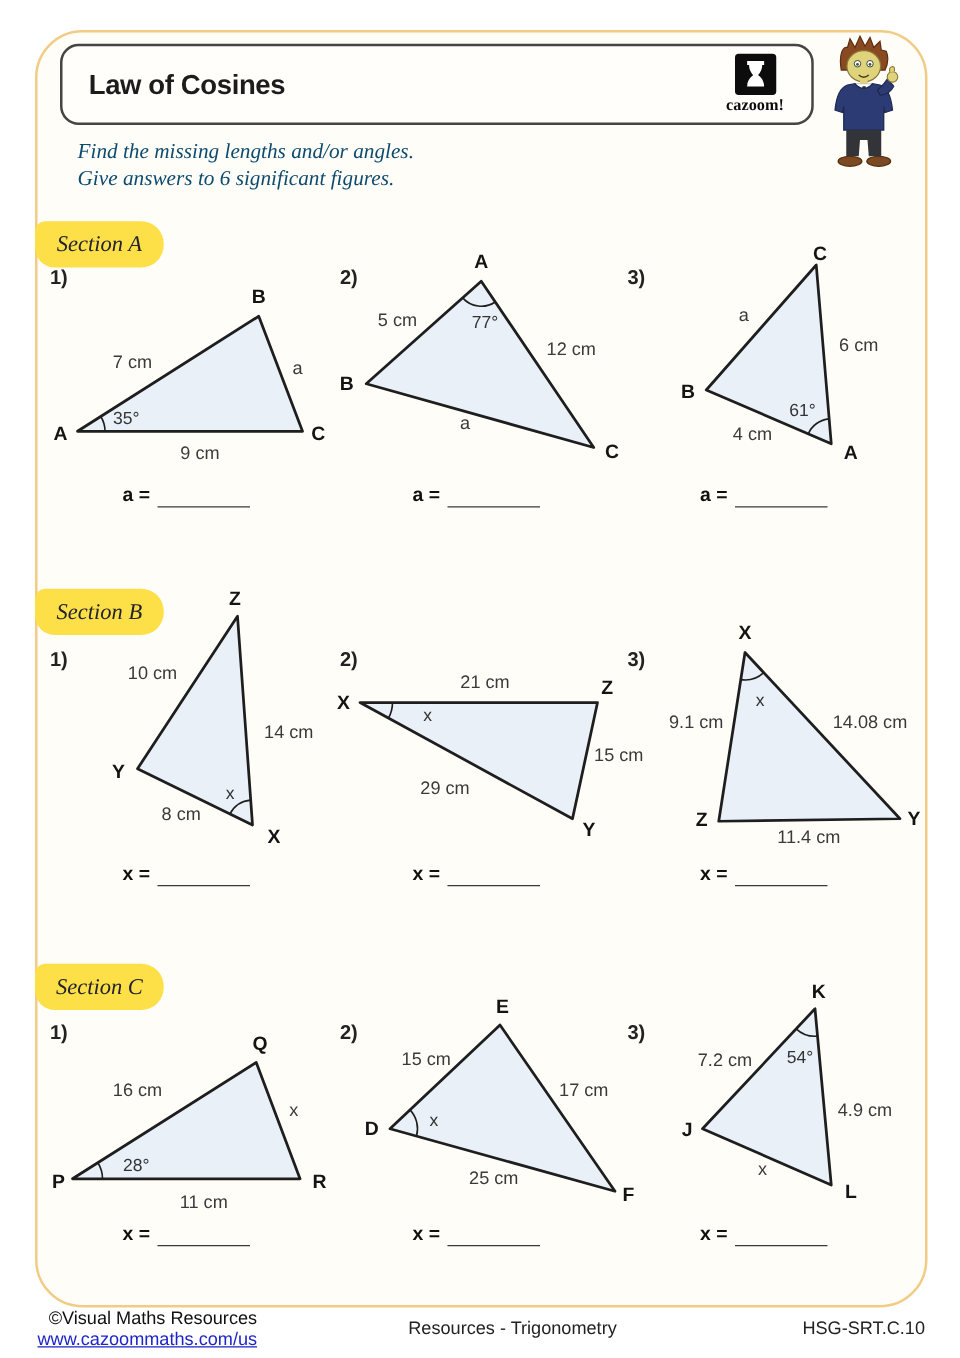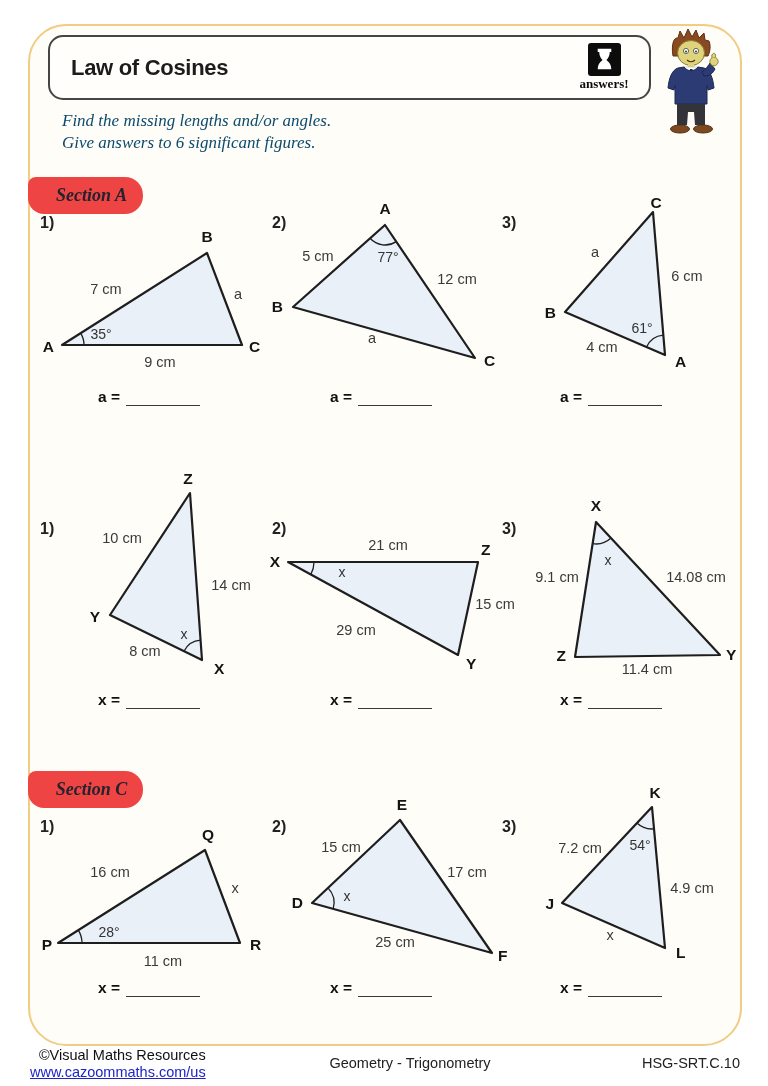--- a/index.html
+++ b/index.html
@@ -12,24 +12,24 @@
              background:#fffefa;border:2.5px solid #454545;border-radius:15px;
              display:flex;align-items:center;}
   .title{margin-left:21px;font-size:22px;font-weight:bold;color:#1c1c1c;letter-spacing:-0.3px;}
   .logo{position:absolute;right:16px;top:6px;width:58px;text-align:center;}
   .logo-square{width:33px;height:33px;margin:0 auto;background:#0c0c0c;border-radius:3px;}
   .logo-word{font-family:"Liberation Serif",serif;font-weight:bold;font-size:13px;color:#0c0c0c;margin-top:0px;}
   .mascot{position:absolute;left:660px;top:28px;}
   .instructions{position:absolute;left:62px;top:110px;font-family:"Liberation Serif",serif;
                 font-style:italic;font-size:17px;color:#0c4a6e;line-height:1.3;}
   
-  .badge{position:absolute;left:28px;width:103px;height:37px;background:#ef4444;
+  .badge{position:absolute;left:28px;width:103px;height:37px;background:#fde047;
          border-radius:8px 18px 18px 16px;display:flex;align-items:center;justify-content:center;
-         font-family:"Liberation Serif",serif;font-style:italic;font-weight:bold;
-         font-size:18px;color:#23232e;padding-left:12px;}
+         font-family:"Liberation Serif",serif;font-style:italic;font-weight:normal;
+         font-size:18px;color:#23232e;}
   .badge-a{top:177px;} .badge-b{top:471px;} .badge-c{top:771px;}
   
   .cell{position:absolute;width:240px;}
   .c1{left:38px;} .c2{left:270px;} .c3{left:500px;}
   .rowA{top:200px;} .rowB{top:470px;} .rowC{top:780px;}
   .pnum{position:absolute;left:2px;font-weight:bold;font-size:16px;color:#222;}
   .rowA .pnum{top:14px;} .rowB .pnum{top:50px;} .rowC .pnum{top:38px;}
   svg.tri{display:block;overflow:visible;}
   .tri polygon{fill:#e9f0f8;stroke:#1e1e1e;stroke-width:2.2;stroke-linejoin:round;}
   .tri path.arc{fill:none;stroke:#1e1e1e;stroke-width:1.3;}
@@ -55,21 +55,21 @@
   <div class="frame"></div>
 
   <div class="title-box">
     <div class="title">Law of Cosines</div>
     <div class="logo">
       <div class="logo-square">
         <svg width="33" height="33" viewBox="0 0 34 34">
           <path d="M 10,6 h 14 v 3.2 h -1.6 c 0,4.6 -2.4,7 -3.4,8.4 c 3.4,2.6 5,5.6 5,9.4 h -14 c 0,-3.8 1.6,-6.8 5,-9.4 c -1,-1.4 -3.4,-3.8 -3.4,-8.4 h -1.6 z" fill="#ffffff"></path>
         </svg>
       </div>
-      <div class="logo-word">answers!</div>
+      <div class="logo-word">cazoom!</div>
     </div>
   </div>
 
   <svg class="mascot" width="62" height="108" viewBox="0 0 62 108">
     <path d="M 13,28 C 11,16 14,9 18,10 L 20,3 L 24,10 L 28,1 L 32,9 L 36,2 L 39,10 L 44,5 L 45,12 L 49,13 C 51,18 50,24 48,28 Z" fill="#8a4a21" stroke="#5c2f12" stroke-width="1"></path>
     <ellipse cx="31" cy="25" rx="13.5" ry="12.5" fill="#dfd37c" stroke="#8a7a35" stroke-width="1"></ellipse>
     <circle cx="26" cy="23" r="2.6" fill="#fff" stroke="#444" stroke-width="0.8"></circle>
     <circle cx="36" cy="23" r="2.6" fill="#fff" stroke="#444" stroke-width="0.8"></circle>
     <circle cx="26" cy="23.5" r="1.1" fill="#2d5b2d"></circle>
     <circle cx="36" cy="23.5" r="1.1" fill="#2d5b2d"></circle>
@@ -145,20 +145,23 @@
       <text class="side" x="187" y="81" text-anchor="middle">6 cm</text>
       <text class="side" x="102" y="152" text-anchor="middle">4 cm</text>
       <text class="ang" x="142" y="133" text-anchor="middle">61°</text>
     </svg>
     <div class="answer">
       <span class="ans-label">a =</span>
       <span class="ans-line"></span>
     </div>
   </div>
 
+  <div class="badge badge-b">
+    <span>Section B</span>
+  </div>
 
   <div class="cell c1 rowB">
     <div class="pnum">1)</div>
     <svg class="tri" width="240" height="218" viewBox="0 0 240 218">
       <polygon points="152,23 72,145 164,190"></polygon>
       <path class="arc" d="M 162.6 170.1 A 20 20 0 0 0 146.0 181.2"></path>
       <text class="vert" x="150" y="14" text-anchor="middle">Z</text>
       <text class="vert" x="62" y="152" text-anchor="end">Y</text>
       <text class="vert" x="176" y="204" text-anchor="start">X</text>
       <text class="side" x="84" y="73" text-anchor="middle">10 cm</text>
@@ -268,15 +271,15 @@
     <div class="answer">
       <span class="ans-label">x =</span>
       <span class="ans-line"></span>
     </div>
   </div>
 
   <div class="footer-left">
     <div>©Visual Maths Resources</div>
     <div class="footer-link">www.cazoommaths.com/us</div>
   </div>
-  <div class="footer-center">Geometry - Trigonometry</div>
+  <div class="footer-center">Resources - Trigonometry</div>
   <div class="footer-right">HSG-SRT.C.10</div>
 </div>
 
 </body></html>

